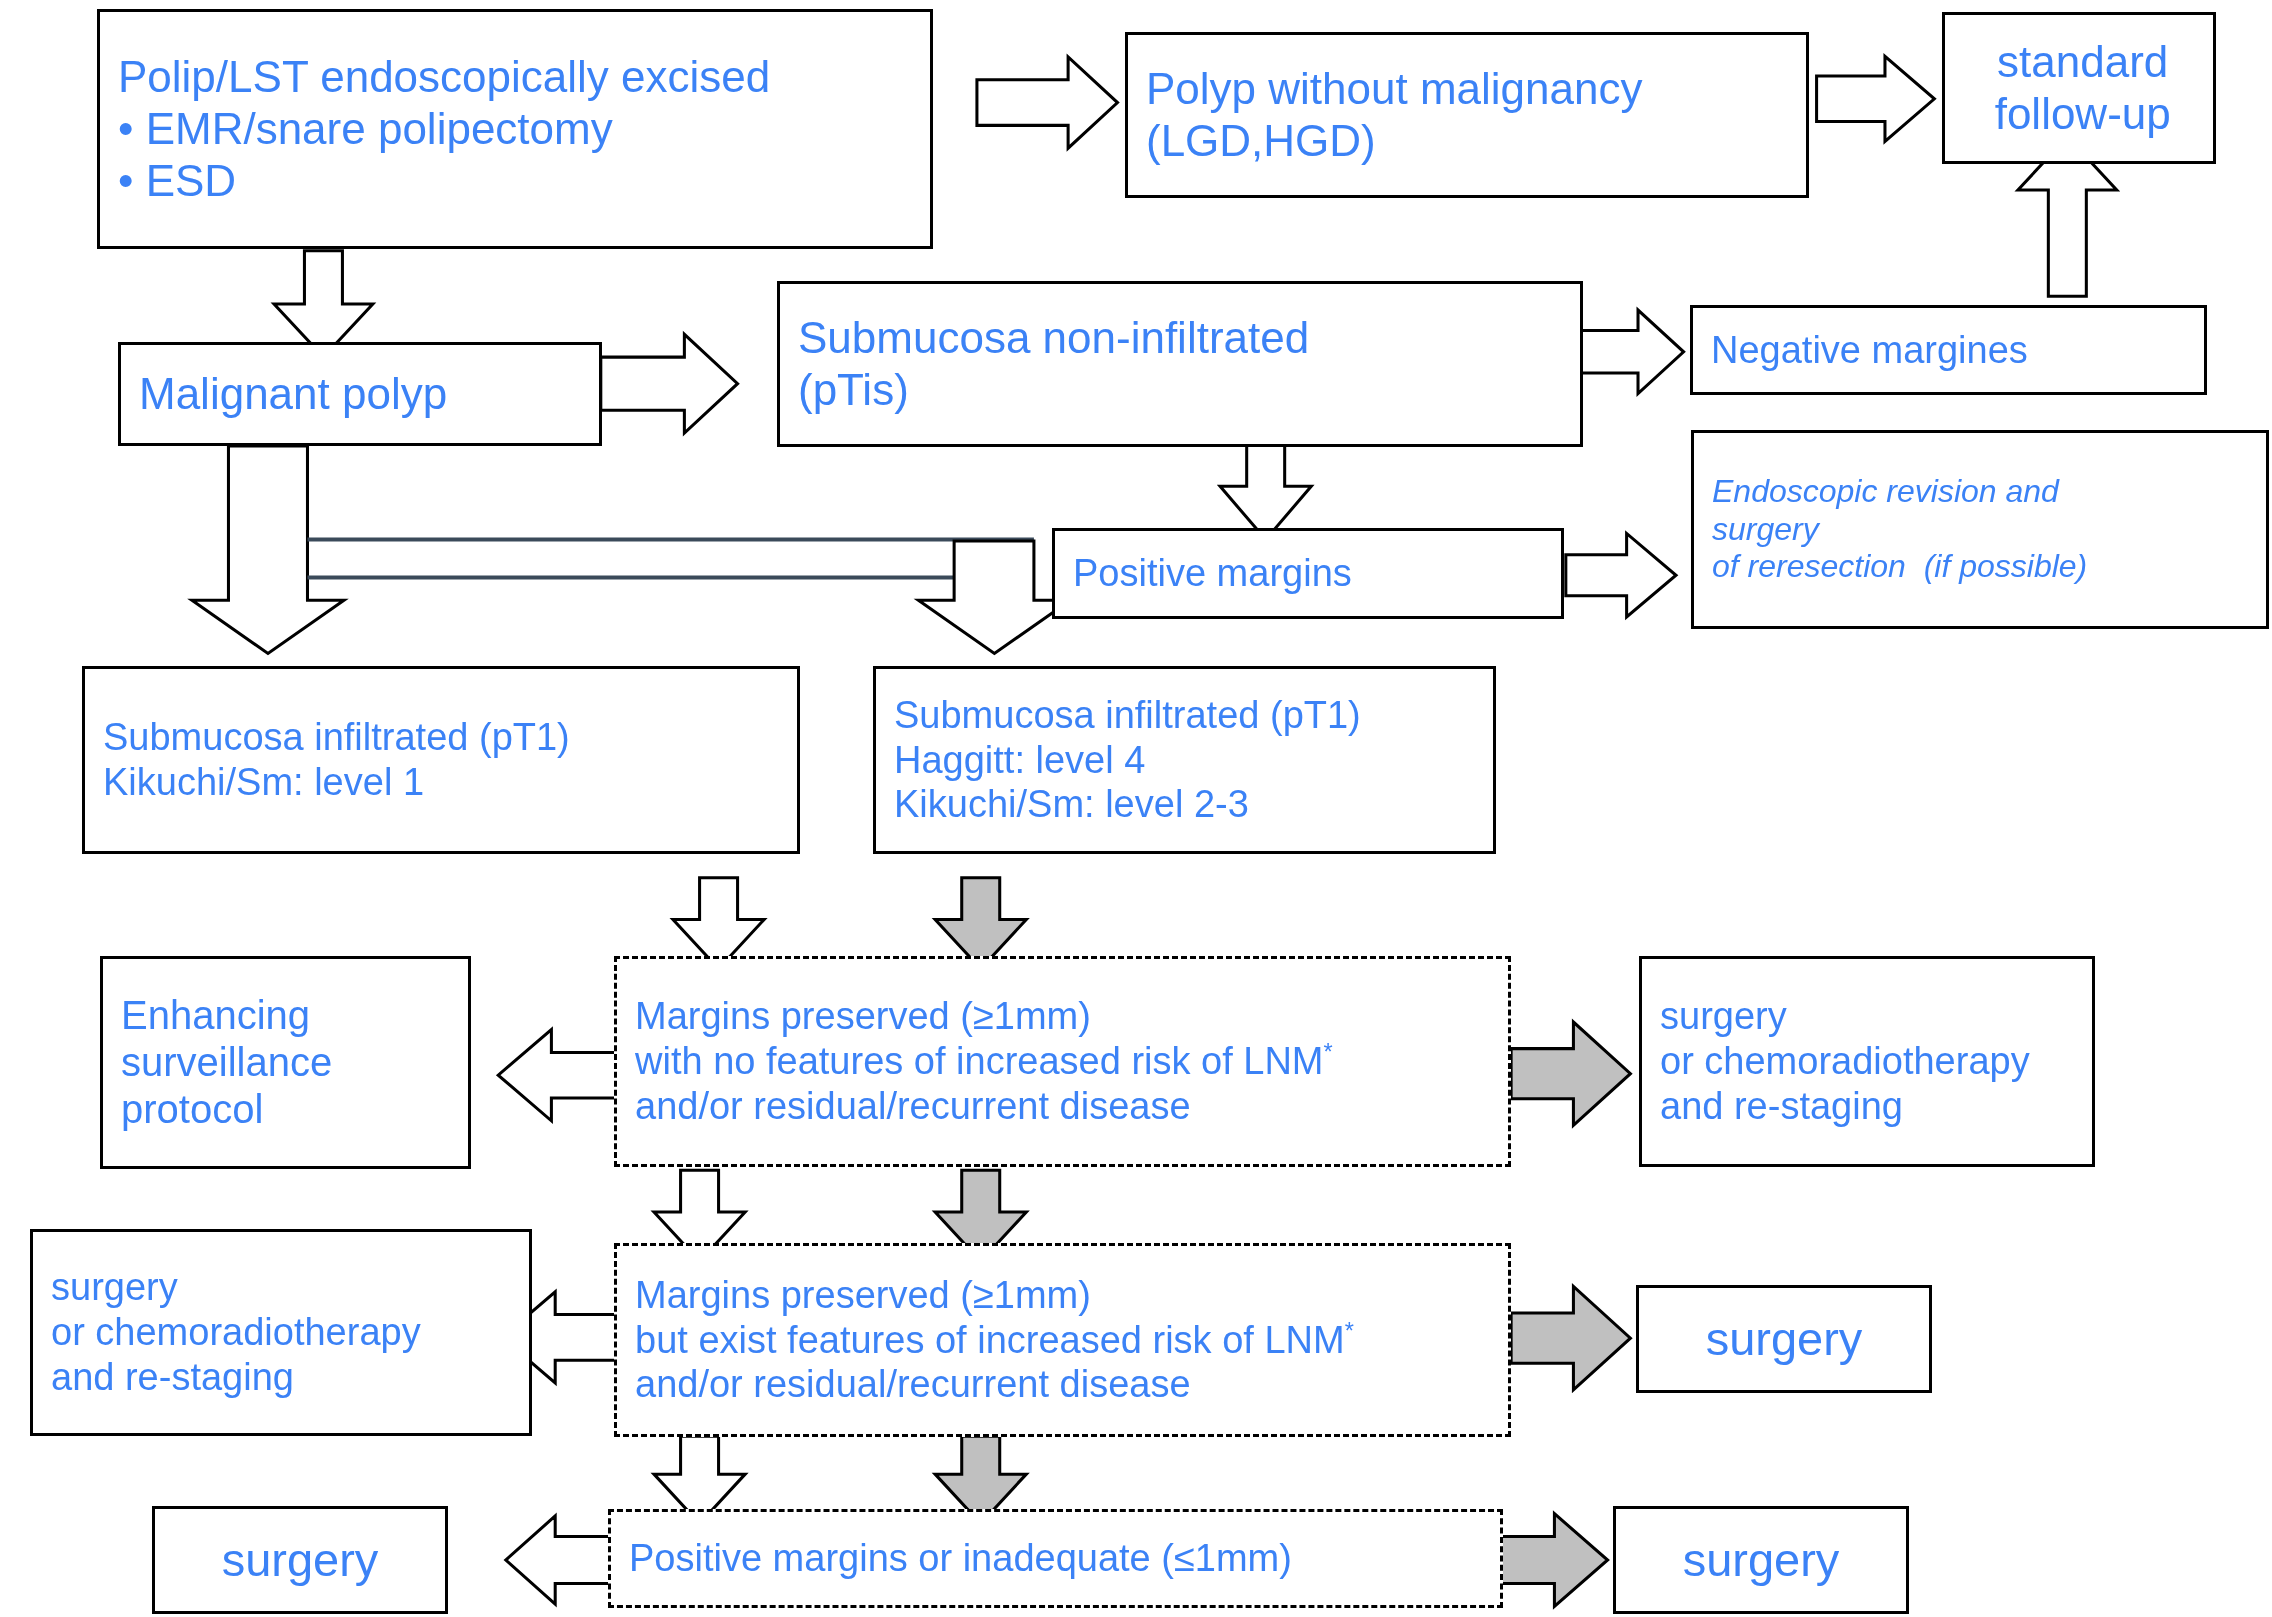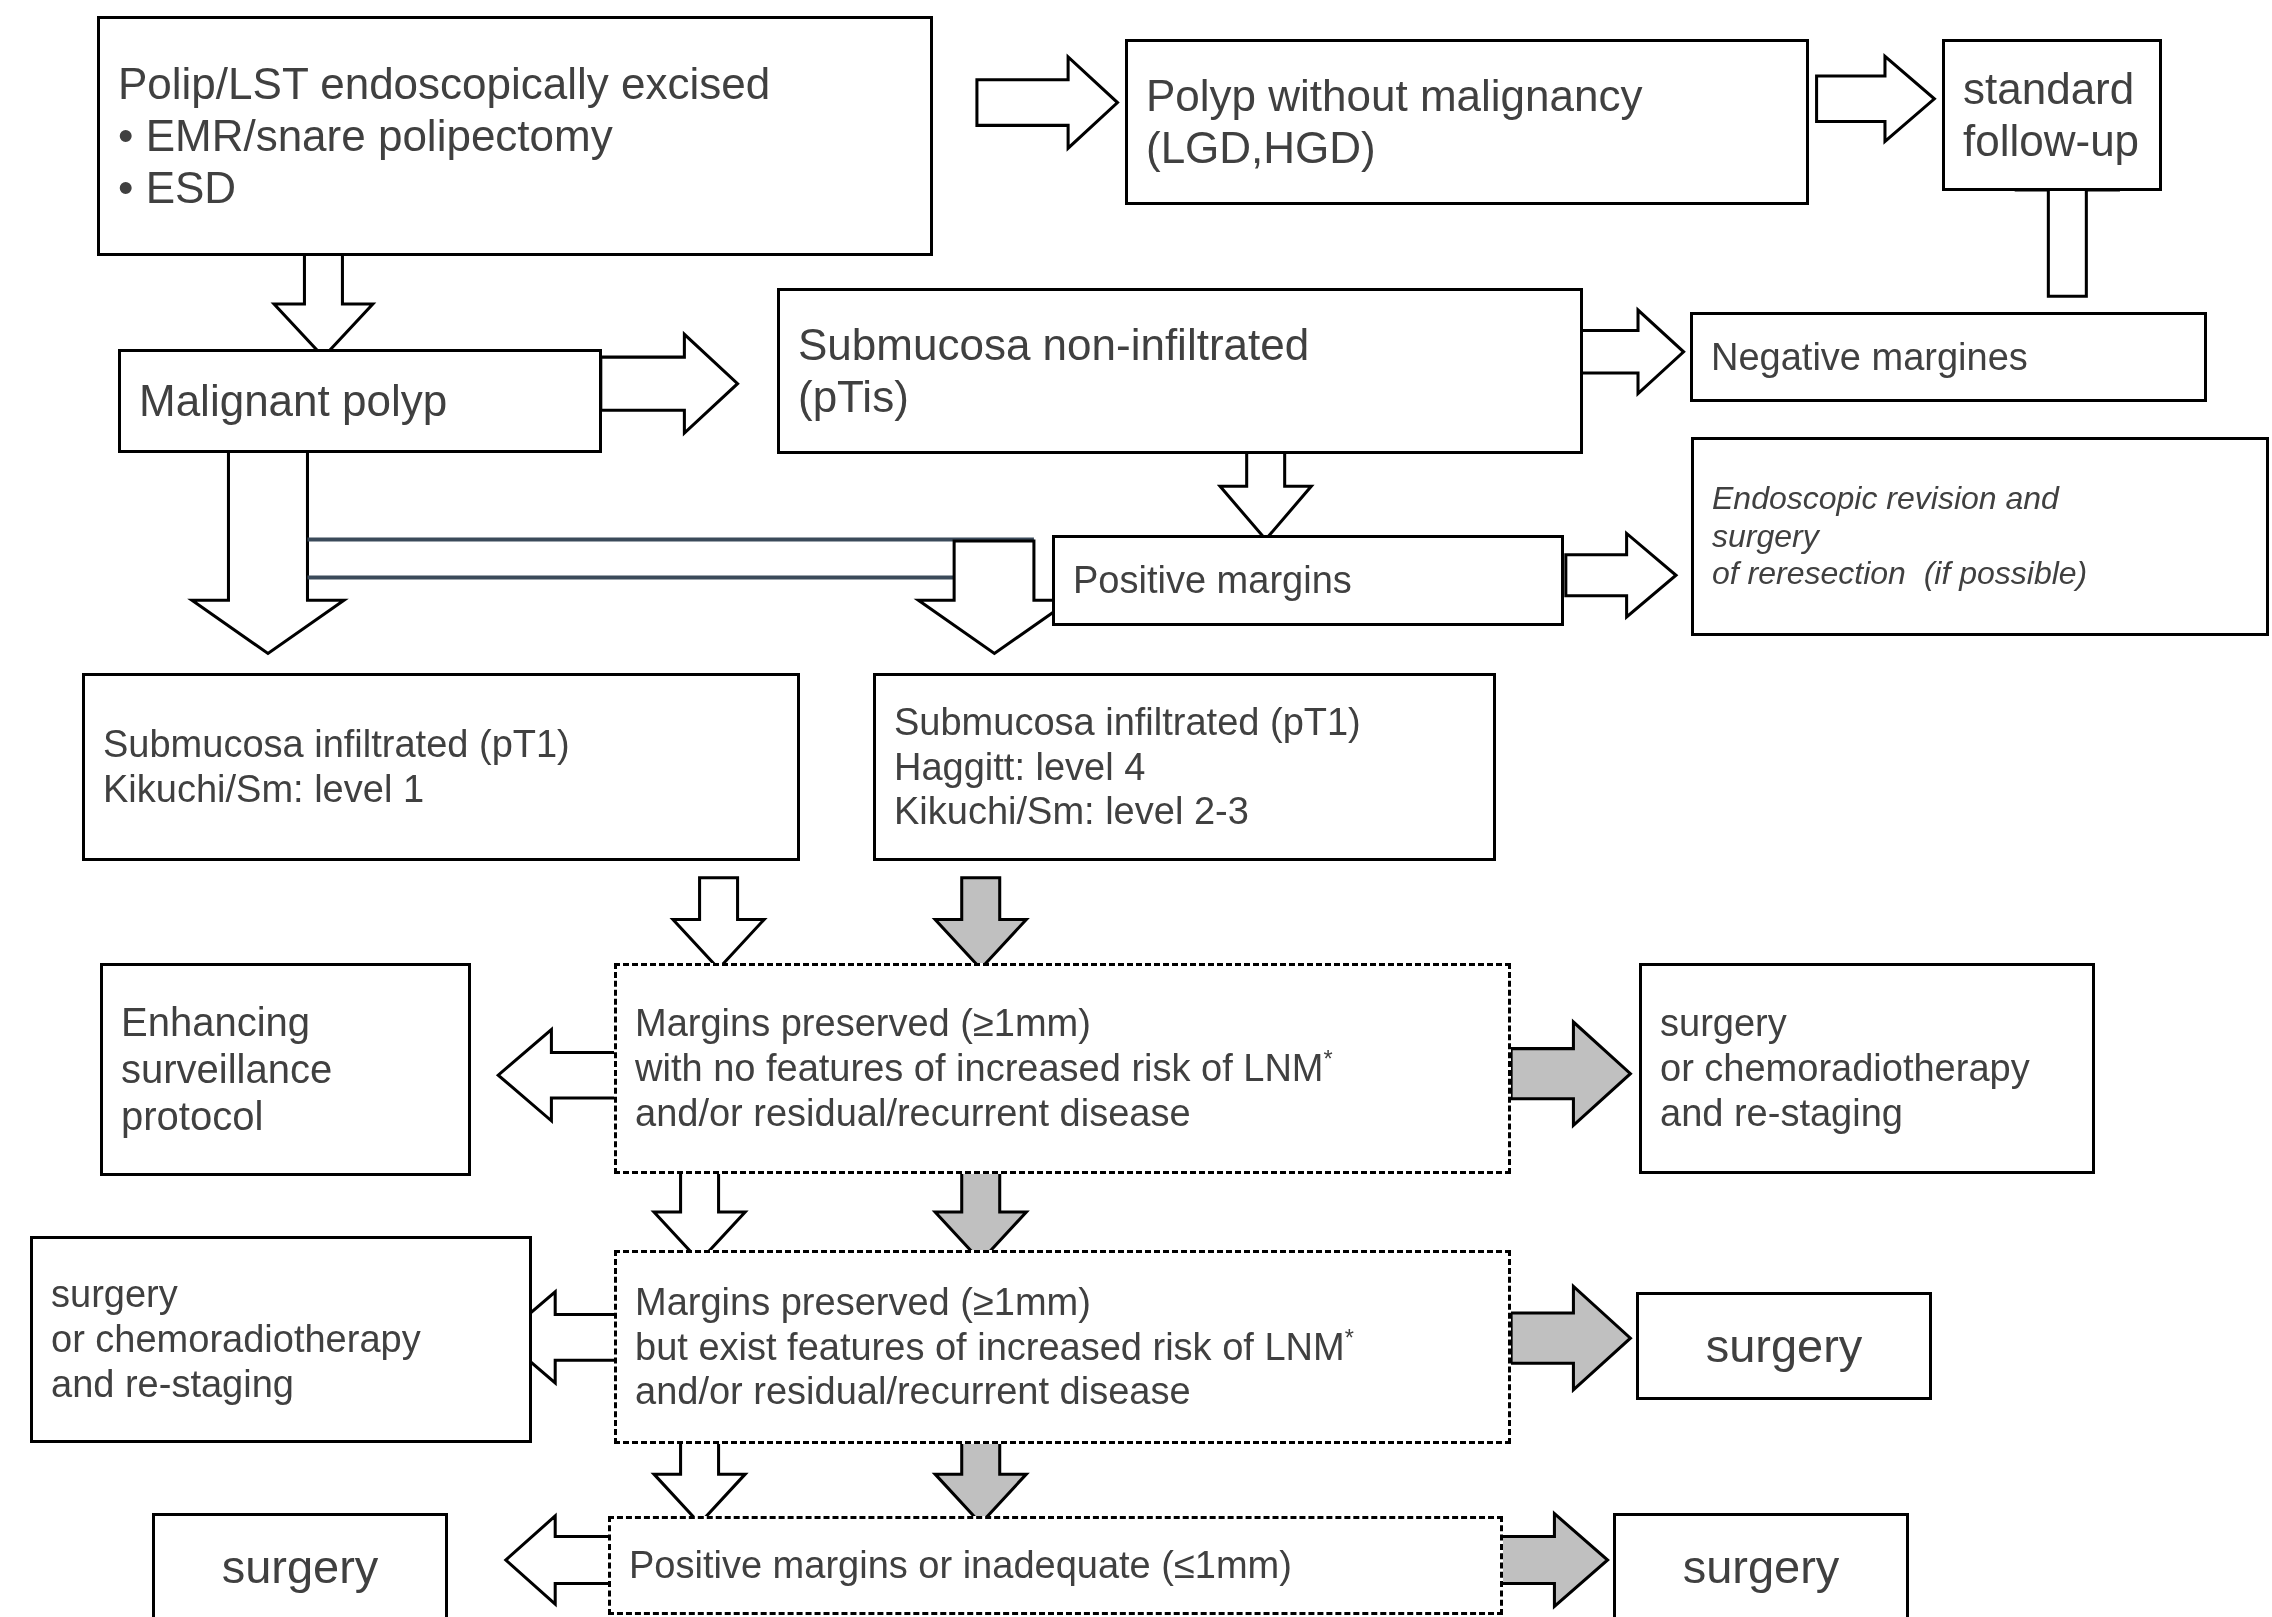--- a/index.html
+++ b/index.html
@@ -12,26 +12,25 @@
     width: 2273px;
     height: 1617px;
     background: #ffffff;
     font-family: "Liberation Sans", sans-serif;
     overflow: hidden;
   }
   .node {
     position: absolute;
     box-sizing: border-box;
     background: #ffffff;
-    color: #404040;
+    color: #3b82f6;
     display: flex;
     flex-direction: column;
     justify-content: center;
     line-height: 1.18;
-    margin-top: 7px;
   }
   .node.solid  { border: 3px solid #000000; }
   .node.dashed { border: 3.8px dashed #000000; }
   .node .ln { display: block; white-space: pre; }
   .pad { padding-left: 18px; padding-right: 10.6px; }
   .ctr { align-items: center; text-align: center; }
   svg.arrows {
     position: absolute;
     left: 0; top: 0;
     width: 2273px;
@@ -102,21 +101,21 @@
     <span class="ln">Polip/LST endoscopically excised</span>
     <span class="ln">• EMR/snare polipectomy</span>
     <span class="ln">• ESD</span>
   </div>
 
   <div class="node solid pad" style="left:1125px; top:32px; width:684px; height:166px; font-size:44px;">
     <span class="ln">Polyp without malignancy</span>
     <span class="ln">(LGD,HGD)</span>
   </div>
 
-  <div class="node solid pad" style="left:1942px; top:32px; width:220px; height:152px; font-size:44px;">
+  <div class="node solid pad" style="left:1942px; top:12px; width:274px; height:152px; font-size:44px;text-align:center;">
     <span class="ln">standard</span>
     <span class="ln">follow-up</span>
   </div>
 
   <div class="node solid pad" style="left:118px; top:342px; width:484px; height:104px; font-size:44px;">
     <span class="ln">Malignant polyp</span>
   </div>
 
   <div class="node solid pad" style="left:777px; top:281px; width:806px; height:166px; font-size:44px;">
     <span class="ln">Submucosa non-infiltrated</span>

